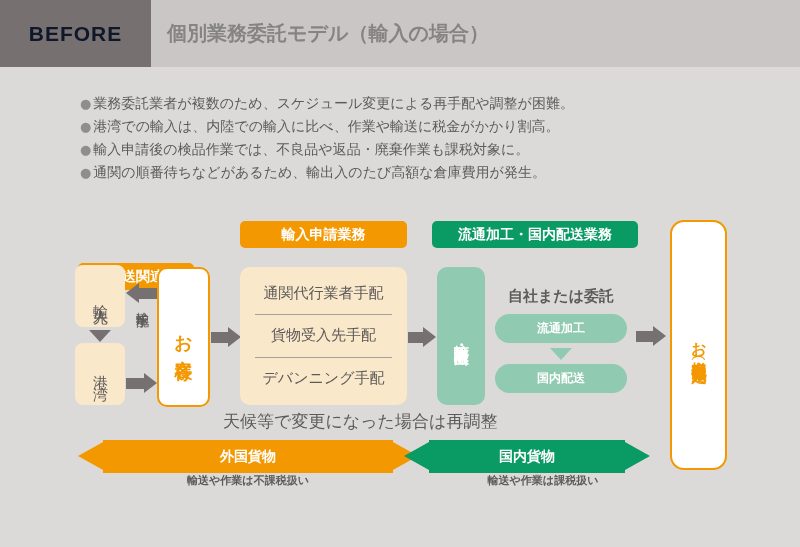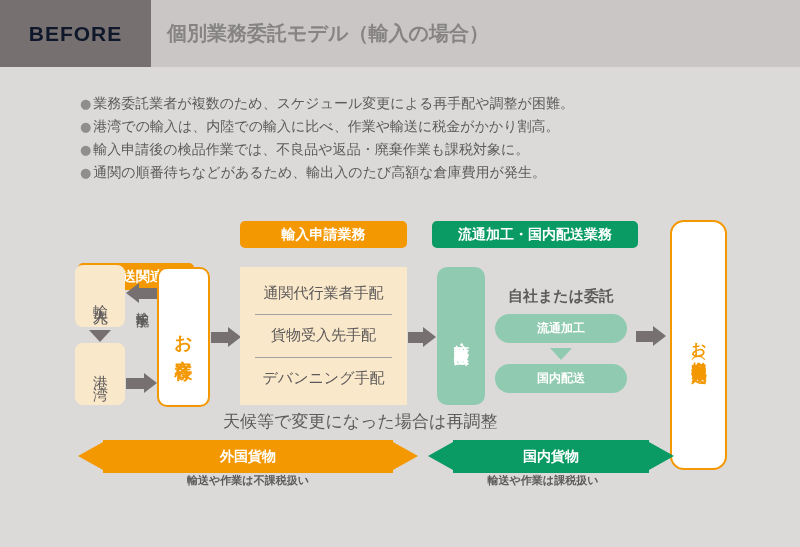--- a/index.html
+++ b/index.html
@@ -41,21 +41,21 @@
   .customer-box{
     position:absolute;background:#ffffff;border:2px solid #f39800;border-radius:10px;
     display:flex;align-items:center;justify-content:center;box-sizing:border-box;
   }
   .customer-box .vtext{color:#f39800;font-weight:bold;}
   .transport-label{
     position:absolute;color:#5d5a5a;font-size:13px;letter-spacing:1px;
   }
   .arrangements{
     position:absolute;left:240px;top:267px;width:167px;height:138px;
-    background:#fae8ca;border-radius:0;
+    background:#fae8ca;border-radius:10px;
     display:flex;flex-direction:column;box-sizing:border-box;padding:6px 0;
   }
   .arr-row{flex:1;display:flex;align-items:center;justify-content:center;
     color:#5d5a5a;font-size:15px;}
   .arr-sep{width:137px;height:1px;background:#a5a19e;margin:0 auto;}
   .note{position:absolute;left:223px;top:410px;font-size:17px;color:#5d5a5a;}
   .permit-box{
     position:absolute;left:437px;top:267px;width:48px;height:138px;
     background:#90cab0;border-radius:10px;
     display:flex;align-items:center;justify-content:center;
@@ -185,21 +185,21 @@
 
   <div class="customer-box" style="left:670px;top:220px;width:57px;height:250px;border-radius:14px;">
     <span class="vtext" style="font-size:15px;letter-spacing:1px;">お客様（配送指定先）</span>
   </div>
 
   <div class="dbl-arrow orange" style="left:78px;top:442px;width:340px;">
     <span class="dh-l"></span>
     <span class="shaft2">外国貨物</span>
     <span class="dh-r"></span>
   </div>
-  <div class="dbl-arrow green" style="left:428px;top:442px;width:246px;">
+  <div class="dbl-arrow green" style="left:404px;top:442px;width:246px;">
     <span class="dh-l"></span>
     <span class="shaft2">国内貨物</span>
     <span class="dh-r"></span>
   </div>
   <div class="cargo-desc" style="left:78px;top:473px;width:340px;">輸送や作業は不課税扱い</div>
   <div class="cargo-desc" style="left:420px;top:473px;width:246px;">輸送や作業は課税扱い</div>
 
 </div>
 
 </body></html>

